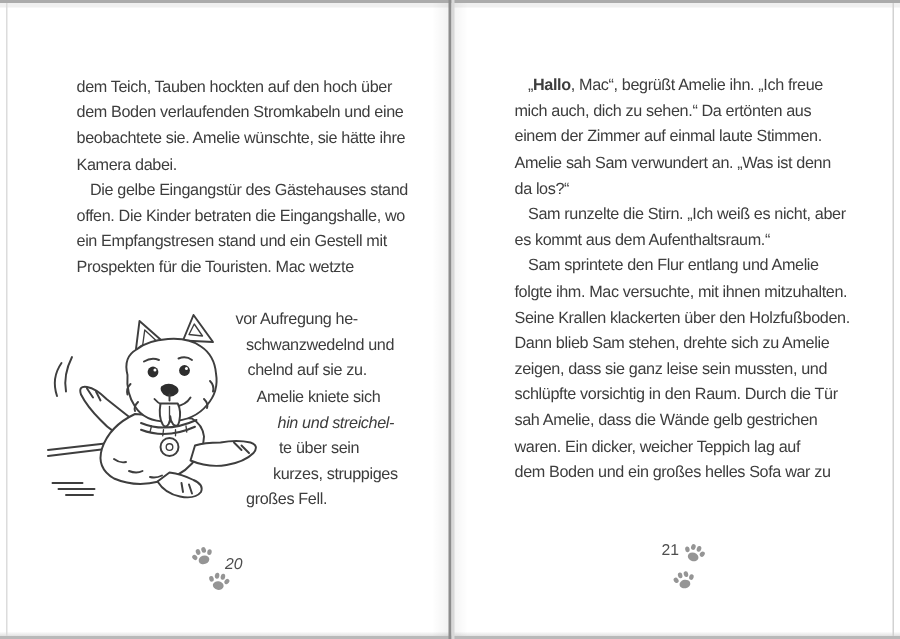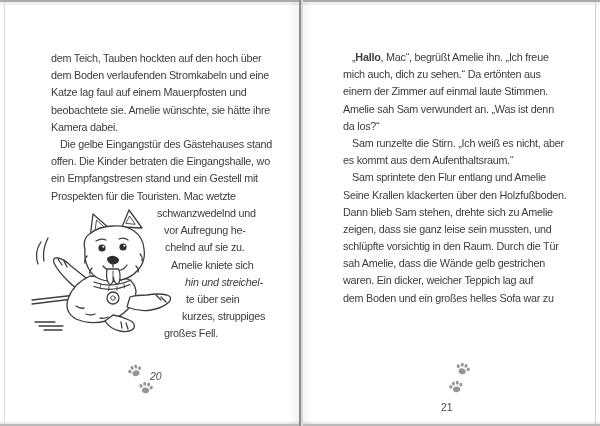--- a/index.html
+++ b/index.html
@@ -41,21 +41,21 @@
   .wline:nth-child(4){margin-left:120px;}
   .wline:nth-child(5){margin-left:134px;font-style:italic;}
   .wline:nth-child(6){margin-left:135px;}
   .wline:nth-child(7){margin-left:131px;}
   .wline:nth-child(8){margin-left:113px;}
 
   .dog{position:absolute;left:25px;top:206px;}
 
   .pagenum{position:absolute;font-size:10.5px;color:#4e4e4e;letter-spacing:0;}
   .pn-left{left:145px;top:368px;font-style:italic;}
-  .pn-right{left:139px;top:359px;margin-top:40px;}
+  .pn-right{left:139px;top:359px;}
   .paw{position:absolute;}
   .paw svg{display:block;}
   .paw-l1{left:122px;top:361px;transform:rotate(-20deg);}
   .paw-l2{left:133px;top:378px;transform:rotate(10deg);}
   .paw-r1{left:153px;top:359px;transform:rotate(18deg);}
   .paw-r2{left:146px;top:377px;transform:rotate(-12deg);}
 </style>
 </head>
 <body>
 
@@ -67,32 +67,31 @@
 <div class="edge-right"></div>
 <div class="spine-shade"></div>
 <div class="spine-line"></div>
 <div class="spine-hl"></div>
 
 <div class="page page-left">
 
   <div class="flow flow-left">
       <div class="line"><span class="q"></span><span class="b"></span><span>dem Teich, Tauben hockten auf den hoch über</span></div>
       <div class="line"><span class="q"></span><span class="b"></span><span>dem Boden verlaufenden Stromkabeln und eine</span></div>
-      <div class="line"><span class="q"></span><span class="b"></span><span>Katze lag faul auf einem Mauerpfosten und</span></div>
       <div class="line"><span class="q"></span><span class="b"></span><span>beobachtete sie. Amelie wünschte, sie hätte ihre</span></div>
       <div class="line"><span class="q"></span><span class="b"></span><span>Kamera dabei.</span></div>
       <div class="line indent"><span class="q"></span><span class="b"></span><span>Die gelbe Eingangstür des Gästehauses stand</span></div>
       <div class="line"><span class="q"></span><span class="b"></span><span>offen. Die Kinder betraten die Eingangshalle, wo</span></div>
       <div class="line"><span class="q"></span><span class="b"></span><span>ein Empfangstresen stand und ein Gestell mit</span></div>
       <div class="line"><span class="q"></span><span class="b"></span><span>Prospekten für die Touristen. Mac wetzte</span></div>
     </div>
 
   <div class="wrap-col">
+      <div class="wline">vor Aufregung he-</div>
       <div class="wline">schwanzwedelnd und</div>
-      <div class="wline">vor Aufregung he-</div>
       <div class="wline">chelnd auf sie zu.</div>
       <div class="wline">Amelie kniete sich</div>
       <div class="wline">hin und streichel-</div>
       <div class="wline">te über sein</div>
       <div class="wline">kurzes, struppiges</div>
       <div class="wline">großes Fell.</div>
     </div>
 
   <svg class="dog" width="152" height="130" viewBox="0 0 152 130" aria-hidden="true">
     <g stroke="#3e3e3e" stroke-width="1.3" fill="none" stroke-linecap="round" stroke-linejoin="round">
@@ -174,20 +173,21 @@
 
   <div class="flow flow-right">
       <div class="line indent"><span class="q">„</span><span class="b">Hallo</span><span>, Mac“, begrüßt Amelie ihn. „Ich freue</span></div>
       <div class="line"><span class="q"></span><span class="b"></span><span>mich auch, dich zu sehen.“ Da ertönten aus</span></div>
       <div class="line"><span class="q"></span><span class="b"></span><span>einem der Zimmer auf einmal laute Stimmen.</span></div>
       <div class="line"><span class="q"></span><span class="b"></span><span>Amelie sah Sam verwundert an. „Was ist denn</span></div>
       <div class="line"><span class="q"></span><span class="b"></span><span>da los?“</span></div>
       <div class="line indent"><span class="q"></span><span class="b"></span><span>Sam runzelte die Stirn. „Ich weiß es nicht, aber</span></div>
       <div class="line"><span class="q"></span><span class="b"></span><span>es kommt aus dem Aufenthaltsraum.“</span></div>
       <div class="line indent"><span class="q"></span><span class="b"></span><span>Sam sprintete den Flur entlang und Amelie</span></div>
+      <div class="line"><span class="q"></span><span class="b"></span><span>folgte ihm. Mac versuchte, mit ihnen mitzuhalten.</span></div>
       <div class="line"><span class="q"></span><span class="b"></span><span>Seine Krallen klackerten über den Holzfußboden.</span></div>
       <div class="line"><span class="q"></span><span class="b"></span><span>Dann blieb Sam stehen, drehte sich zu Amelie</span></div>
       <div class="line"><span class="q"></span><span class="b"></span><span>zeigen, dass sie ganz leise sein mussten, und</span></div>
       <div class="line"><span class="q"></span><span class="b"></span><span>schlüpfte vorsichtig in den Raum. Durch die Tür</span></div>
       <div class="line"><span class="q"></span><span class="b"></span><span>sah Amelie, dass die Wände gelb gestrichen</span></div>
       <div class="line"><span class="q"></span><span class="b"></span><span>waren. Ein dicker, weicher Teppich lag auf</span></div>
       <div class="line"><span class="q"></span><span class="b"></span><span>dem Boden und ein großes helles Sofa war zu</span></div>
     </div>
 
   <div class="pagenum pn-right">21</div>

